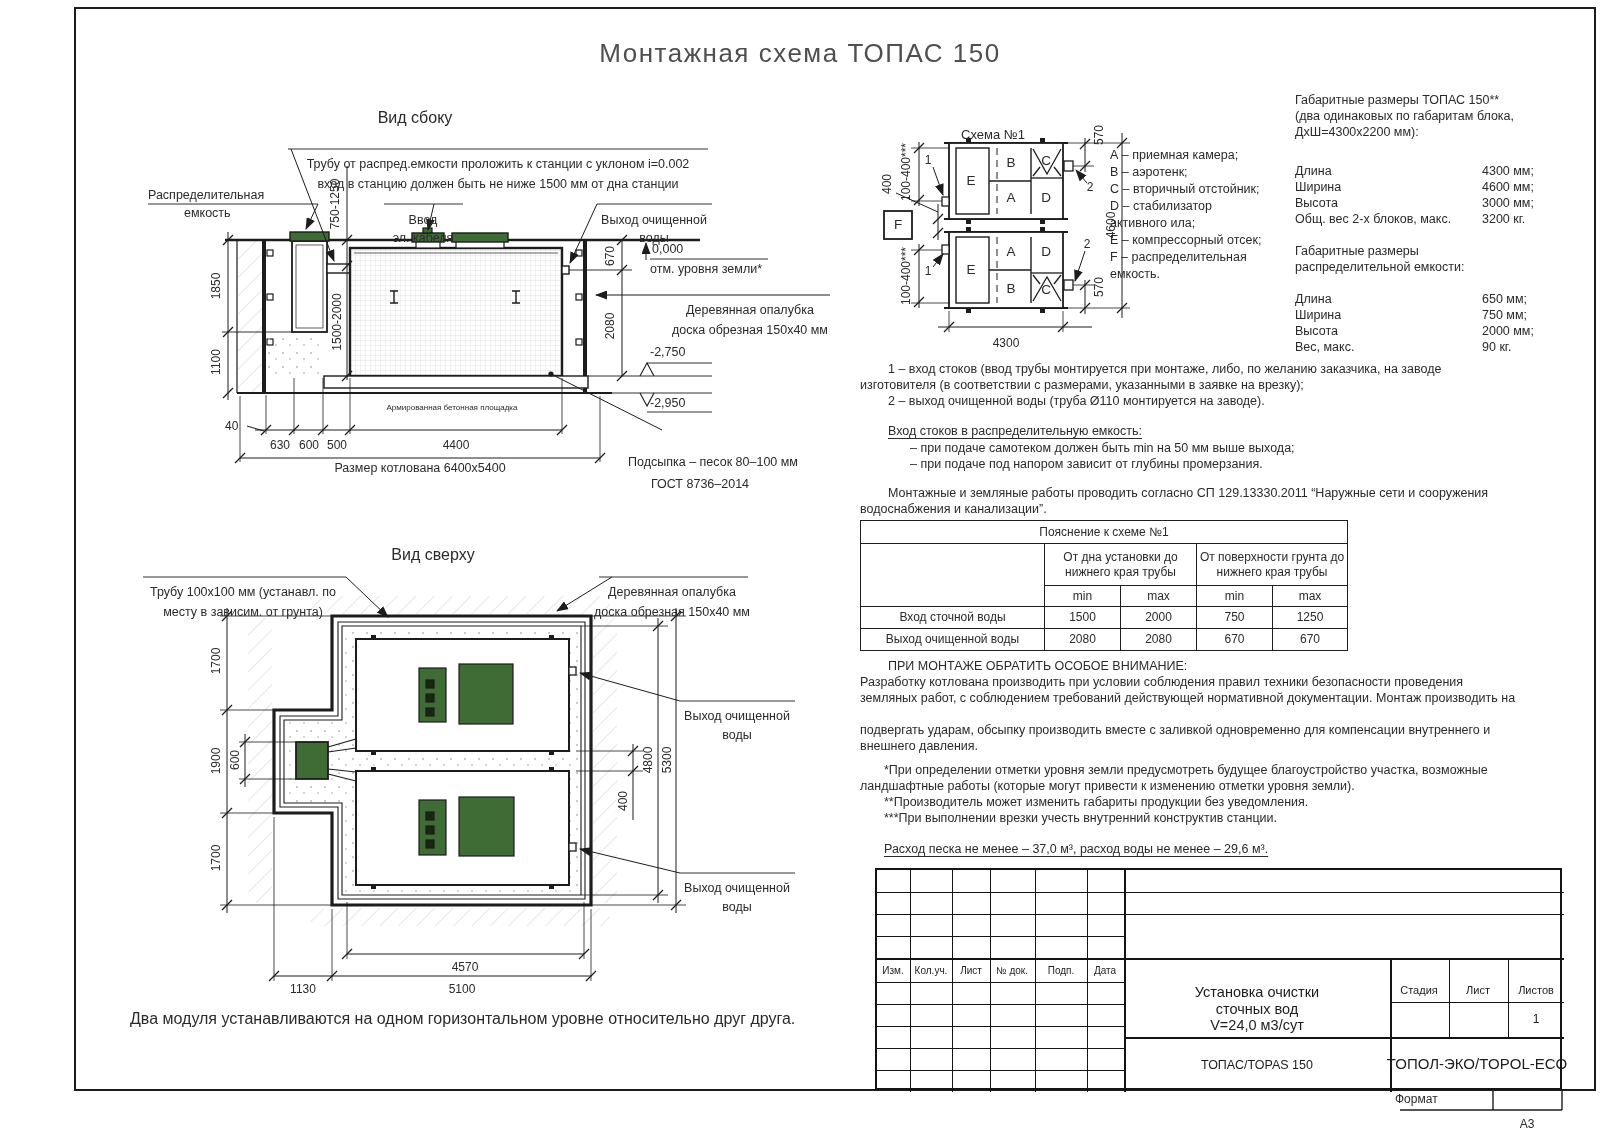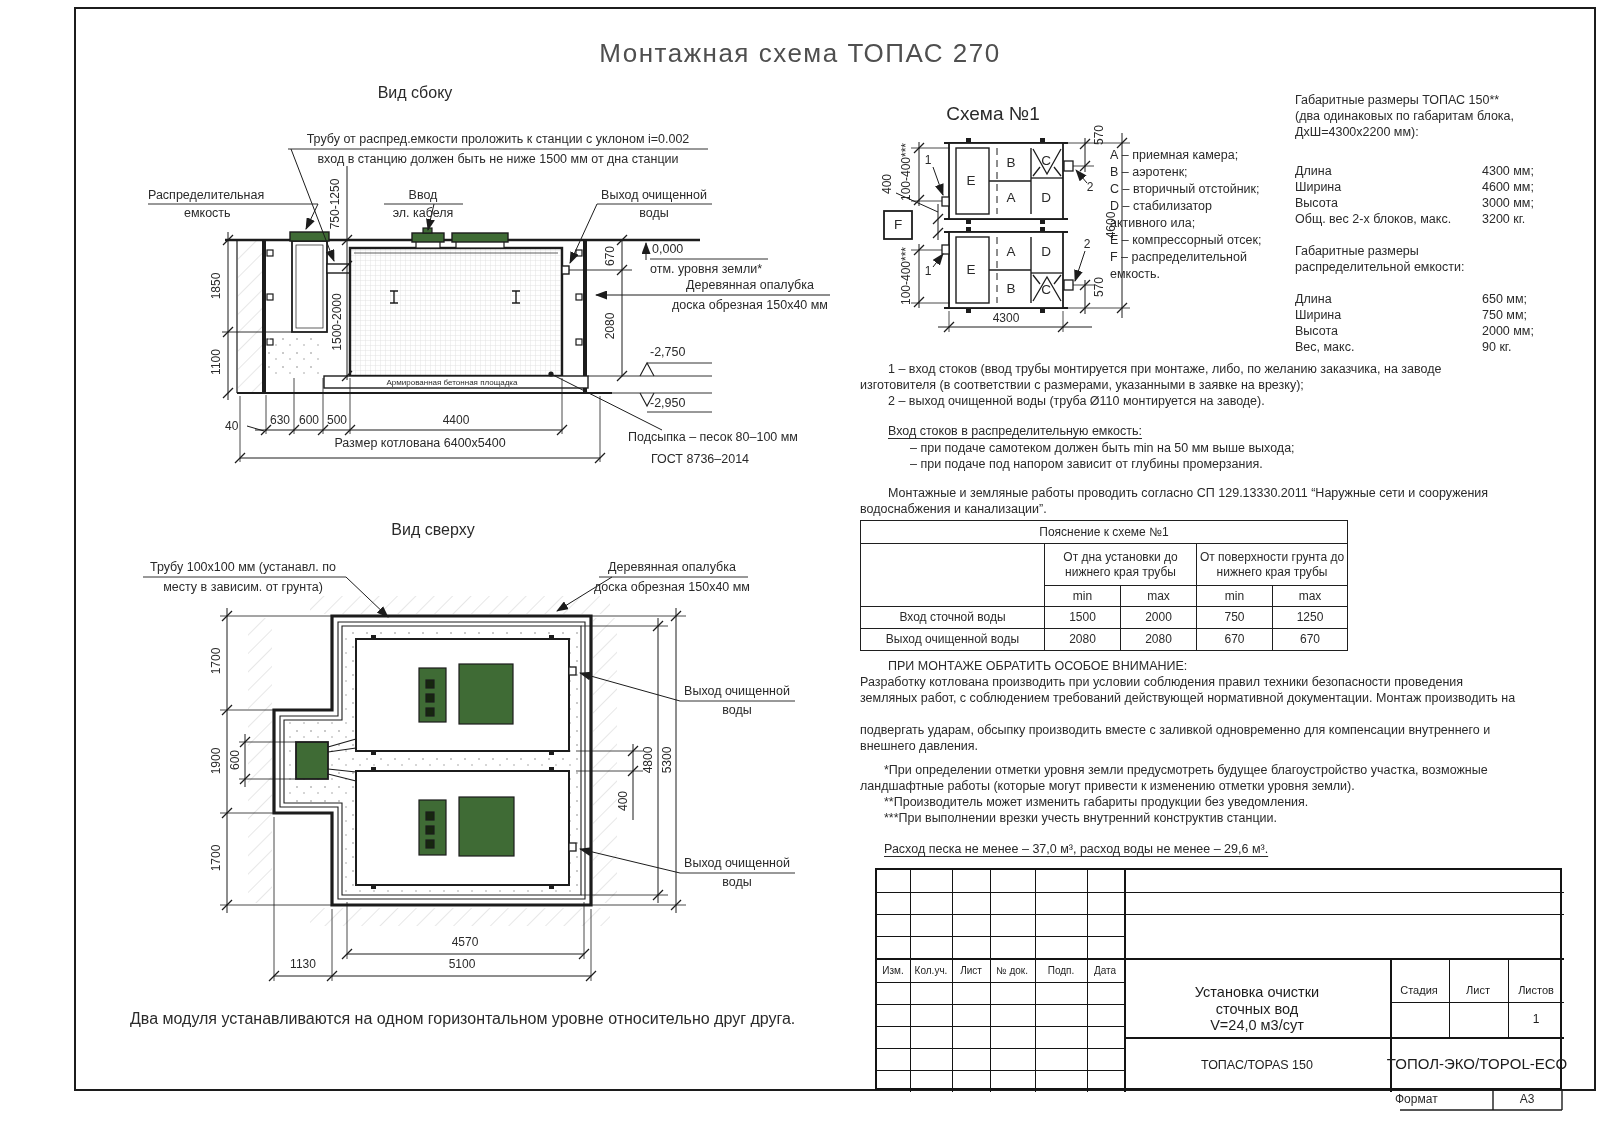--- a/index.html
+++ b/index.html
@@ -1,24 +1,24 @@
 <!DOCTYPE html>
 <html><head>
 <meta charset="utf-8">
 <style>
   html,body{margin:0;padding:0;background:#e8e8e8;}
   #sheet{position:relative;width:1600px;height:1131px;background:#ffffff;outline:1px solid #666;
          font-family:"Liberation Sans","DejaVu Sans",sans-serif;color:#2a2a2a;overflow:hidden;}
   #art{position:absolute;left:0;top:0;}
   .t{position:absolute;white-space:nowrap;font-size:12.5px;line-height:1.15;color:#2a2a2a;}
-  .c{transform:translateX(-50%);}
+  .c{transform:translateX(-50%);margin-top:25px;}
   .m{transform:translate(-50%,-50%);}
   .rot{transform:translate(-50%,-50%) rotate(-90deg);font-size:12px;}
   .h{font-size:16px;}
-  .h2{font-size:19px;}
+  .h2{font-size:13px;}
   .u{text-decoration:underline;text-underline-offset:3px;}
   .sm{font-size:8px;}
   .dim{font-size:12px;}
   .comp{font-size:13.5px;}
   #page-title{position:absolute;left:0;right:0;top:38px;text-align:center;font-size:26px;
               letter-spacing:1.5px;color:#4f4f4f;}
   
   #expl-table{position:absolute;left:860px;top:520px;border-collapse:collapse;table-layout:fixed;}
   #expl-table td{border:1.5px solid #1f1f1f;text-align:center;vertical-align:middle;
                  font-size:12px;line-height:1.25;padding:1px 0;}
@@ -312,21 +312,21 @@
         <path d="M1080 171 L1090 161"></path>
         <path d="M1080 290 L1090 280"></path>
         <path d="M1080 313 L1090 303"></path>
         <path d="M1117 148 L1127 138"></path>
         <path d="M1117 313 L1127 303"></path>
         <path d="M944 332 L954 322"></path>
         <path d="M1058 332 L1068 322"></path>
       </g>
 </svg>
 
-<div id="page-title">Монтажная схема ТОПАС 270</div>
+<div id="page-title">Монтажная схема ТОПАС 150</div>
 
 <div class="t c h" style="left:415px;top:84px">Вид сбоку</div>
 <div class="t c" style="left:498px;top:132px">Трубу от распред.емкости проложить к станции с уклоном i=0.002</div>
 <div class="t c" style="left:498px;top:152px">вход в станцию должен быть не ниже 1500 мм от дна станции</div>
 <div class="t" style="left:148px;top:188px">Распределительная</div>
 <div class="t" style="left:184px;top:206px">емкость</div>
 <div class="t c" style="left:423px;top:188px">Ввод</div>
 <div class="t c" style="left:423px;top:206px">эл. кабеля</div>
 <div class="t c" style="left:654px;top:188px">Выход очищенной</div>
 <div class="t c" style="left:654px;top:206px">воды</div>
@@ -395,21 +395,21 @@
 <div class="t rot" style="left:1100px;top:287px">570</div>
 <div class="t rot" style="left:1112px;top:225px">4600</div>
 <div class="t c dim" style="left:1006px;top:312px">4300</div>
 
 <div class="t" style="left:1110px;top:148px">А – приемная камера;</div>
 <div class="t" style="left:1110px;top:165px">В – аэротенк;</div>
 <div class="t" style="left:1110px;top:182px">С – вторичный отстойник;</div>
 <div class="t" style="left:1110px;top:199px">D – стабилизатор</div>
 <div class="t" style="left:1110px;top:216px">активного ила;</div>
 <div class="t" style="left:1110px;top:233px">Е – компрессорный отсек;</div>
-<div class="t" style="left:1110px;top:250px">F – распределительной</div>
+<div class="t" style="left:1110px;top:250px">F – распределительная</div>
 <div class="t" style="left:1110px;top:267px">емкость.</div>
 
 <div class="t" style="left:1295px;top:93px">Габаритные размеры ТОПАС 150**</div>
 <div class="t" style="left:1295px;top:109px">(два одинаковых по габаритам блока,</div>
 <div class="t" style="left:1295px;top:125px">ДхШ=4300х2200 мм):</div>
 <div class="t" style="left:1295px;top:164px">Длина</div>
 <div class="t" style="left:1482px;top:164px">4300 мм;</div>
 <div class="t" style="left:1295px;top:180px">Ширина</div>
 <div class="t" style="left:1482px;top:180px">4600 мм;</div>
 <div class="t" style="left:1295px;top:196px">Высота</div>

